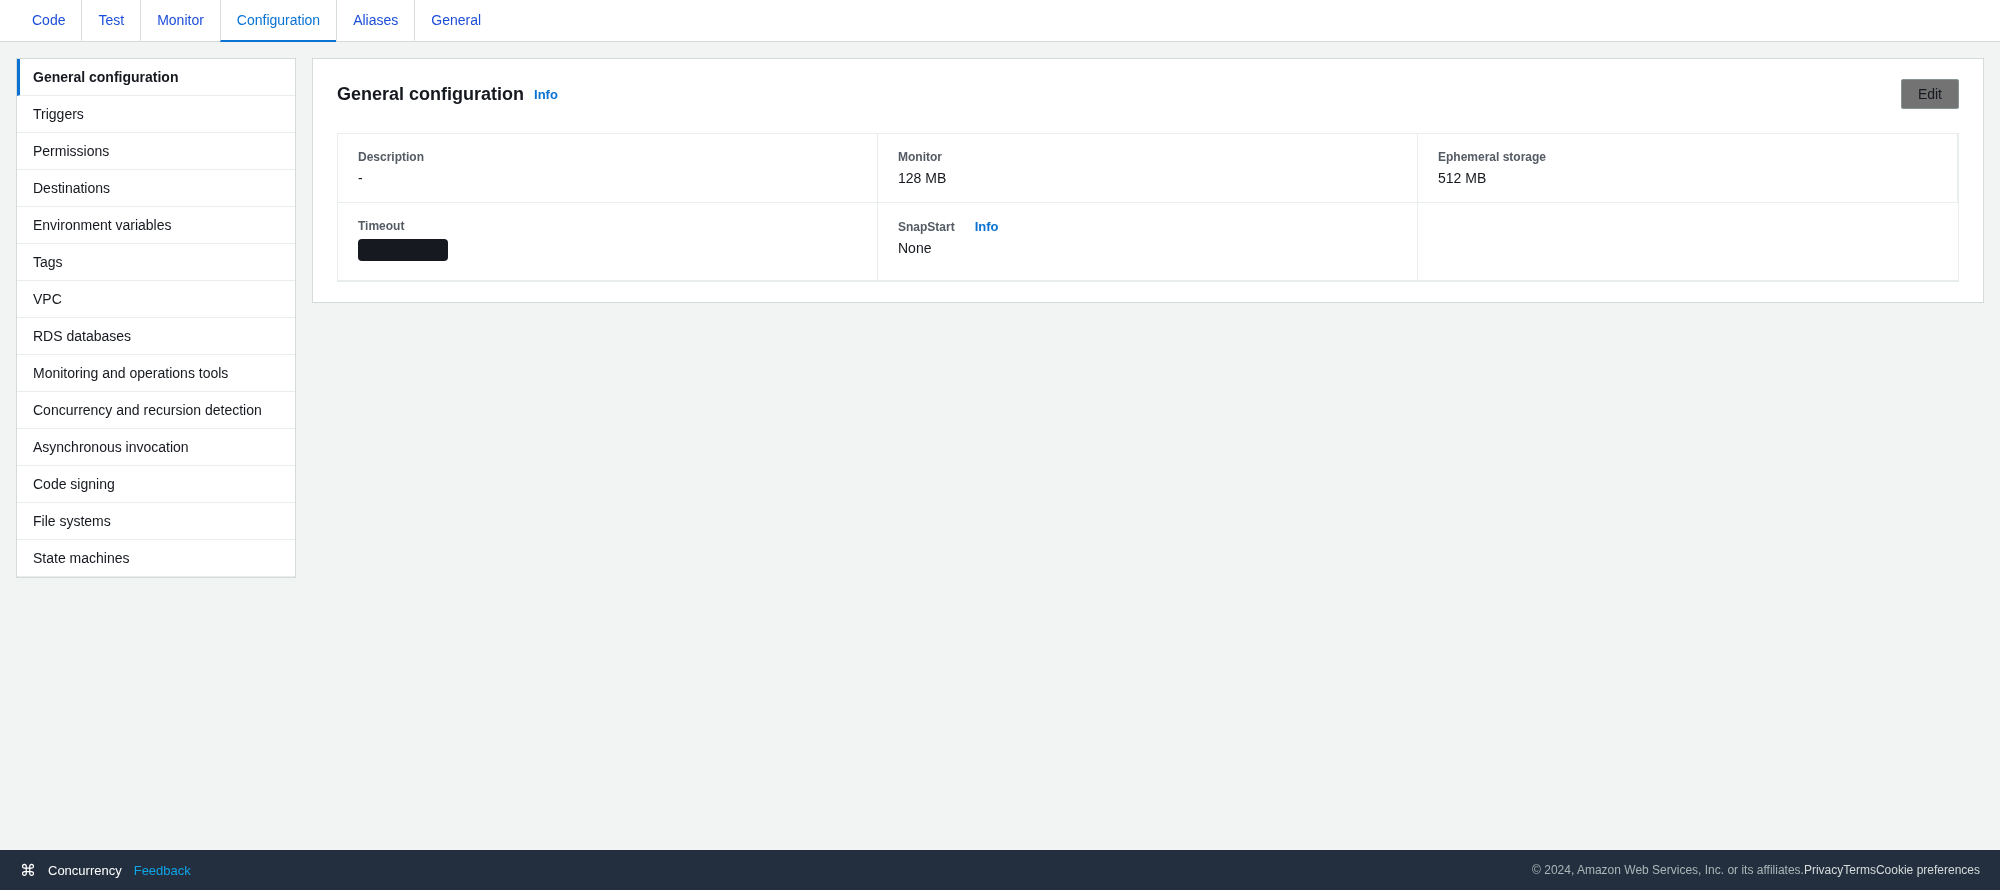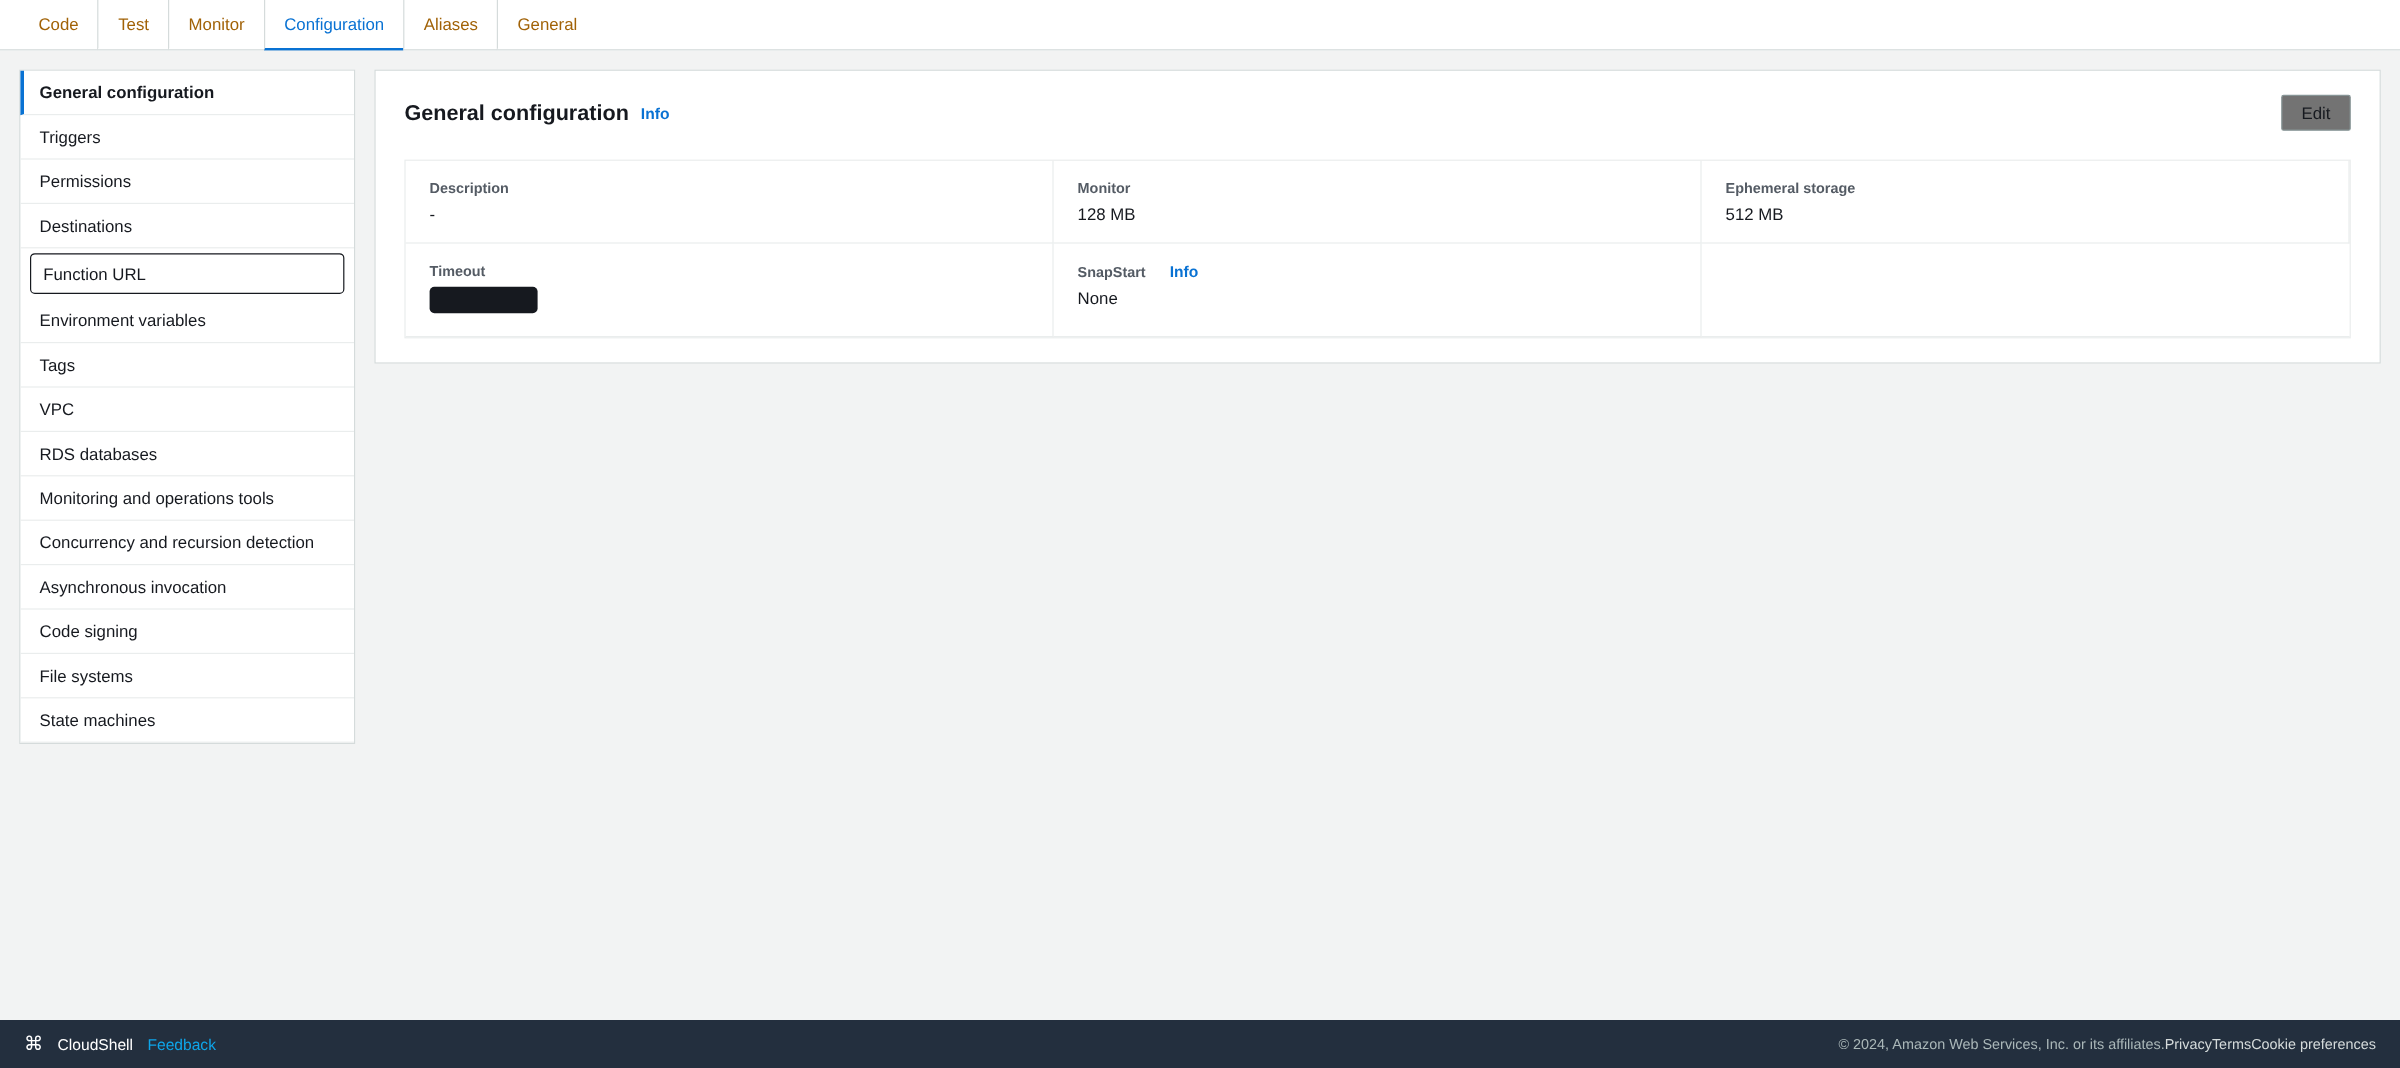--- a/index.html
+++ b/index.html
@@ -18,21 +18,21 @@
     .tab-bar {
       display: flex;
       background: #fff;
       border-bottom: 1px solid #d5dbdb;
       padding: 0 16px;
     }
     .tab {
       padding: 12px 16px;
       cursor: pointer;
       font-size: 14px;
-      color: #a16207;
+      color: #1d4ed8;
       border-bottom: 2px solid transparent;
       margin-bottom: -1px;
       white-space: nowrap;
     }
     .tab.active {
       color: #0972d3;
       border-bottom: 2px solid #0972d3;
       font-weight: 500;
     }
     .tab + .tab {
@@ -182,21 +182,20 @@
   <div class="tab">General</div>
 </div>
 
 <div class="main-content">
 
   <div class="sidebar">
     <div class="sidebar-item active">General configuration</div>
     <div class="sidebar-item">Triggers</div>
     <div class="sidebar-item">Permissions</div>
     <div class="sidebar-item">Destinations</div>
-    <div class="sidebar-item" style="border: 1px solid #16191f; border-radius: 4px; margin: 4px 8px; padding: 8px 10px;">Function URL</div>
     <div class="sidebar-item">Environment variables</div>
     <div class="sidebar-item">Tags</div>
     <div class="sidebar-item">VPC</div>
     <div class="sidebar-item">RDS databases</div>
     <div class="sidebar-item">Monitoring and operations tools</div>
     <div class="sidebar-item">Concurrency and recursion detection</div>
     <div class="sidebar-item">Asynchronous invocation</div>
     <div class="sidebar-item">Code signing</div>
     <div class="sidebar-item">File systems</div>
     <div class="sidebar-item">State machines</div>
@@ -239,21 +238,21 @@
       </div>
       <div class="config-cell" style="border-right: none;"></div>
     </div>
   </div>
 
 </div>
 
 <div class="footer">
   <div class="footer-left">
     <span style="font-size: 16px;">⌘</span>
-    <span style="cursor:pointer;">CloudShell</span>
+    <span style="cursor:pointer;">Concurrency</span>
     <span style="cursor:pointer; color:#0ea5e9;">Feedback</span>
   </div>
   <div class="footer-right">
     <span style="color:#aab7b8; font-size:12px;">© 2024, Amazon Web Services, Inc. or its affiliates.</span>
     <a class="footer-link">Privacy</a>
     <a class="footer-link">Terms</a>
     <a class="footer-link">Cookie preferences</a>
   </div>
 </div>
 

